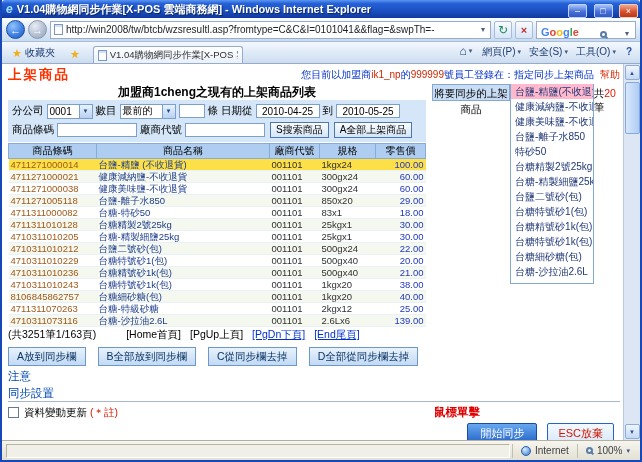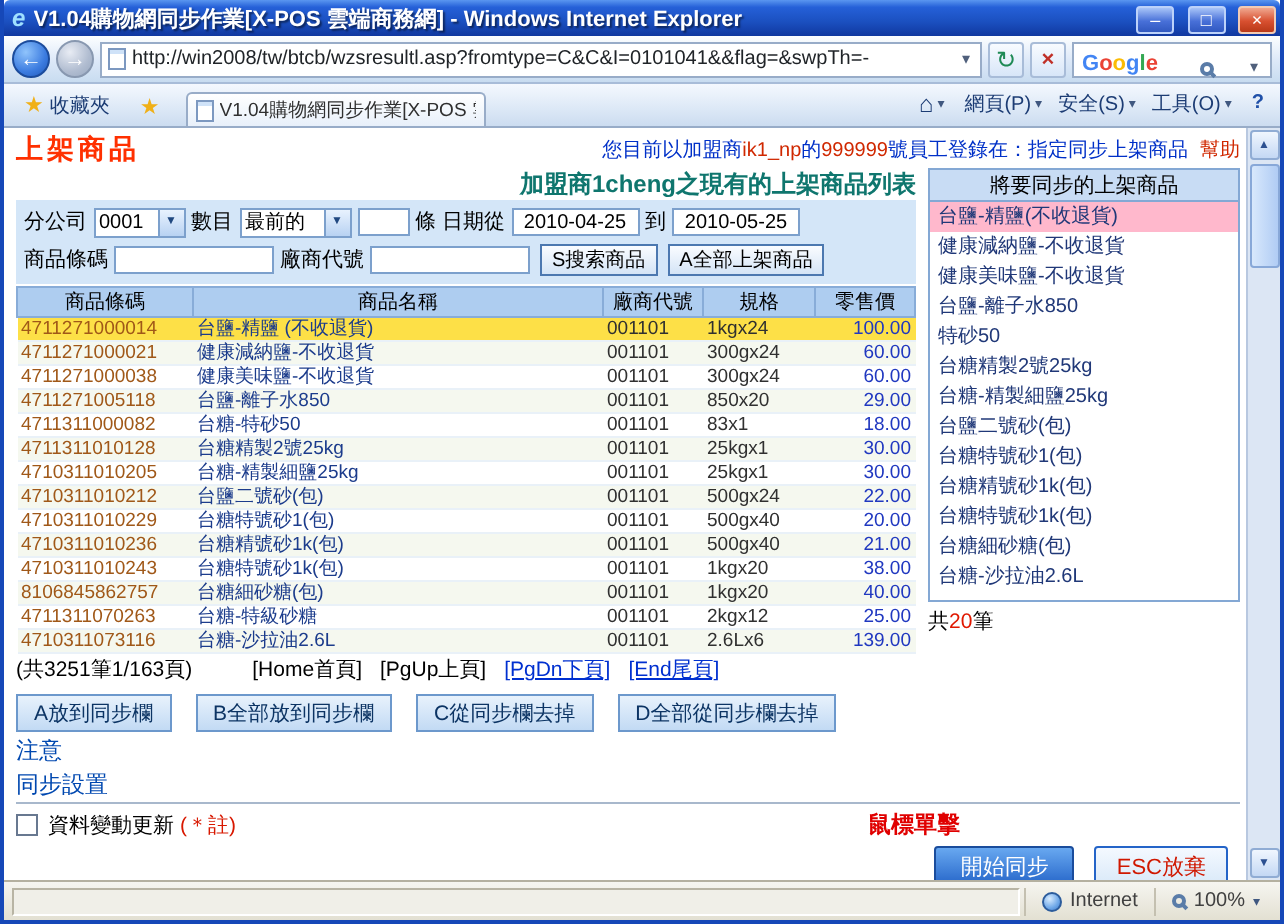--- a/index.html
+++ b/index.html
@@ -50,22 +50,22 @@
   
   .content-wrap{flex:1;min-height:0;display:flex;background:#fff}
   .content{flex:1;min-width:0;overflow:hidden;padding:2px 3px 0 6px}
   .head-row{display:flex;align-items:center;justify-content:space-between;height:18px}
   .page-heading{color:#FF3000;font-size:13.5px;font-weight:bold;letter-spacing:2px;white-space:nowrap}
   .login-info{font-size:10px;color:#0030C8;white-space:nowrap;overflow:hidden}
   .login-info .hl{color:#D02800}
   .help-link{color:#D02800;margin-left:6px;cursor:pointer}
   .main{display:flex;gap:6px}
   .left-col{flex:1;min-width:0}
-  .right-col{width:156px;flex:none;display:flex;flex-direction:column}
-  .list-title{text-align:right;font-weight:bold;color:#0f766e;font-size:12px;height:16px;line-height:16px;white-space:nowrap;overflow:hidden}
+  .right-col{width:188px;flex:none;display:flex;flex-direction:row}
+  .list-title{text-align:center;font-weight:bold;color:#000000;font-size:12px;height:16px;line-height:16px;white-space:nowrap;overflow:hidden}
   .filter-box{background:#D4E6F8;padding:3px 4px 4px}
   .f-row{display:flex;align-items:center;gap:3px;height:16px}
   .f-row + .f-row{margin-top:3px}
   .f-label{font-size:10.5px;color:#000;white-space:nowrap}
   .dropdown{height:15px;background:#fff;border:1px solid #7CA0CC;display:inline-flex;align-items:center;font-size:10px;flex:none}
   .dropdown .val{flex:1;padding:0 2px;white-space:nowrap;overflow:hidden}
   .dropdown .arr{width:13px;height:13px;flex:none;background:linear-gradient(180deg,#E8F2FE,#B8D2F2);border-left:1px solid #7CA0CC;
     font-size:6px;color:#204880;display:inline-flex;align-items:center;justify-content:center}
   .inp{height:14px;background:#fff;border:1px solid #7CA0CC;font-size:10px;padding:0 2px;display:inline-flex;align-items:center;flex:none}
   .w46{width:46px}.w56{width:56px}.w28{width:26px}.w64{width:64px}.w80{width:80px}

